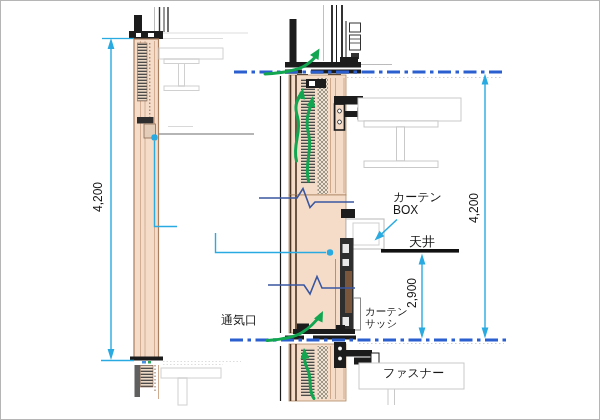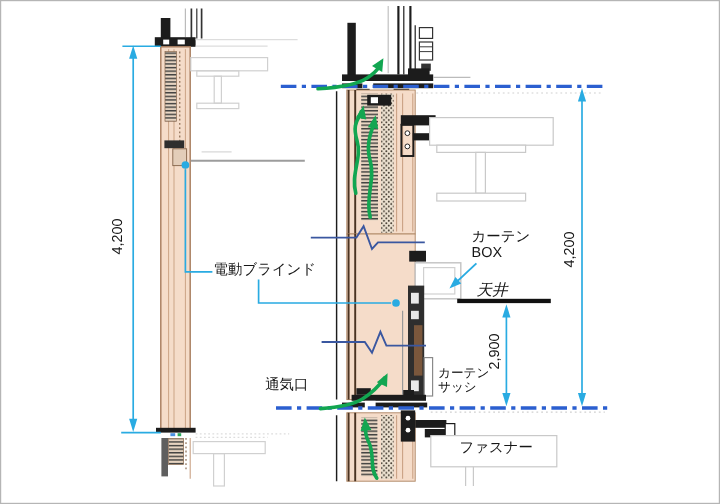--- a/index.html
+++ b/index.html
@@ -253,25 +253,24 @@
       <line x1="396" y1="218.5" x2="380" y2="233.5" stroke="#29abe2" stroke-width="1.6"></line>
       <polygon points="373.5,239.5 383.4,235.3 378.5,229.8" fill="#29abe2"></polygon>
     </g>
   </g>
 </svg>
 
   <div class="dim" style="left:75px;top:189px;">4,200</div>
   <div class="dim" style="left:451px;top:200px;">4,200</div>
   <div class="dim" style="left:389px;top:285px;">2,900</div>
 
-  <div class="lbl s12" style="left:177px;top:217px;">電動ブラインド</div>
   <div class="lbl s12" style="left:220px;top:313px;">通気口</div>
   <div class="lbl s12" style="left:392px;top:190px;">
     <div>カーテン</div>
     <div>BOX</div>
   </div>
-  <div class="lbl s13" style="left:396px;top:234px;font-style:italic;">天井</div>
+  <div class="lbl s13" style="left:408px;top:234px;">天井</div>
   <div class="lbl s10" style="left:364px;top:305px;">
     <div>カーテン</div>
     <div>サッシ</div>
   </div>
   <div class="lbl s12" style="left:382px;top:366px;text-align:center;">ファスナー</div>
 </div>
 
 </body></html>

